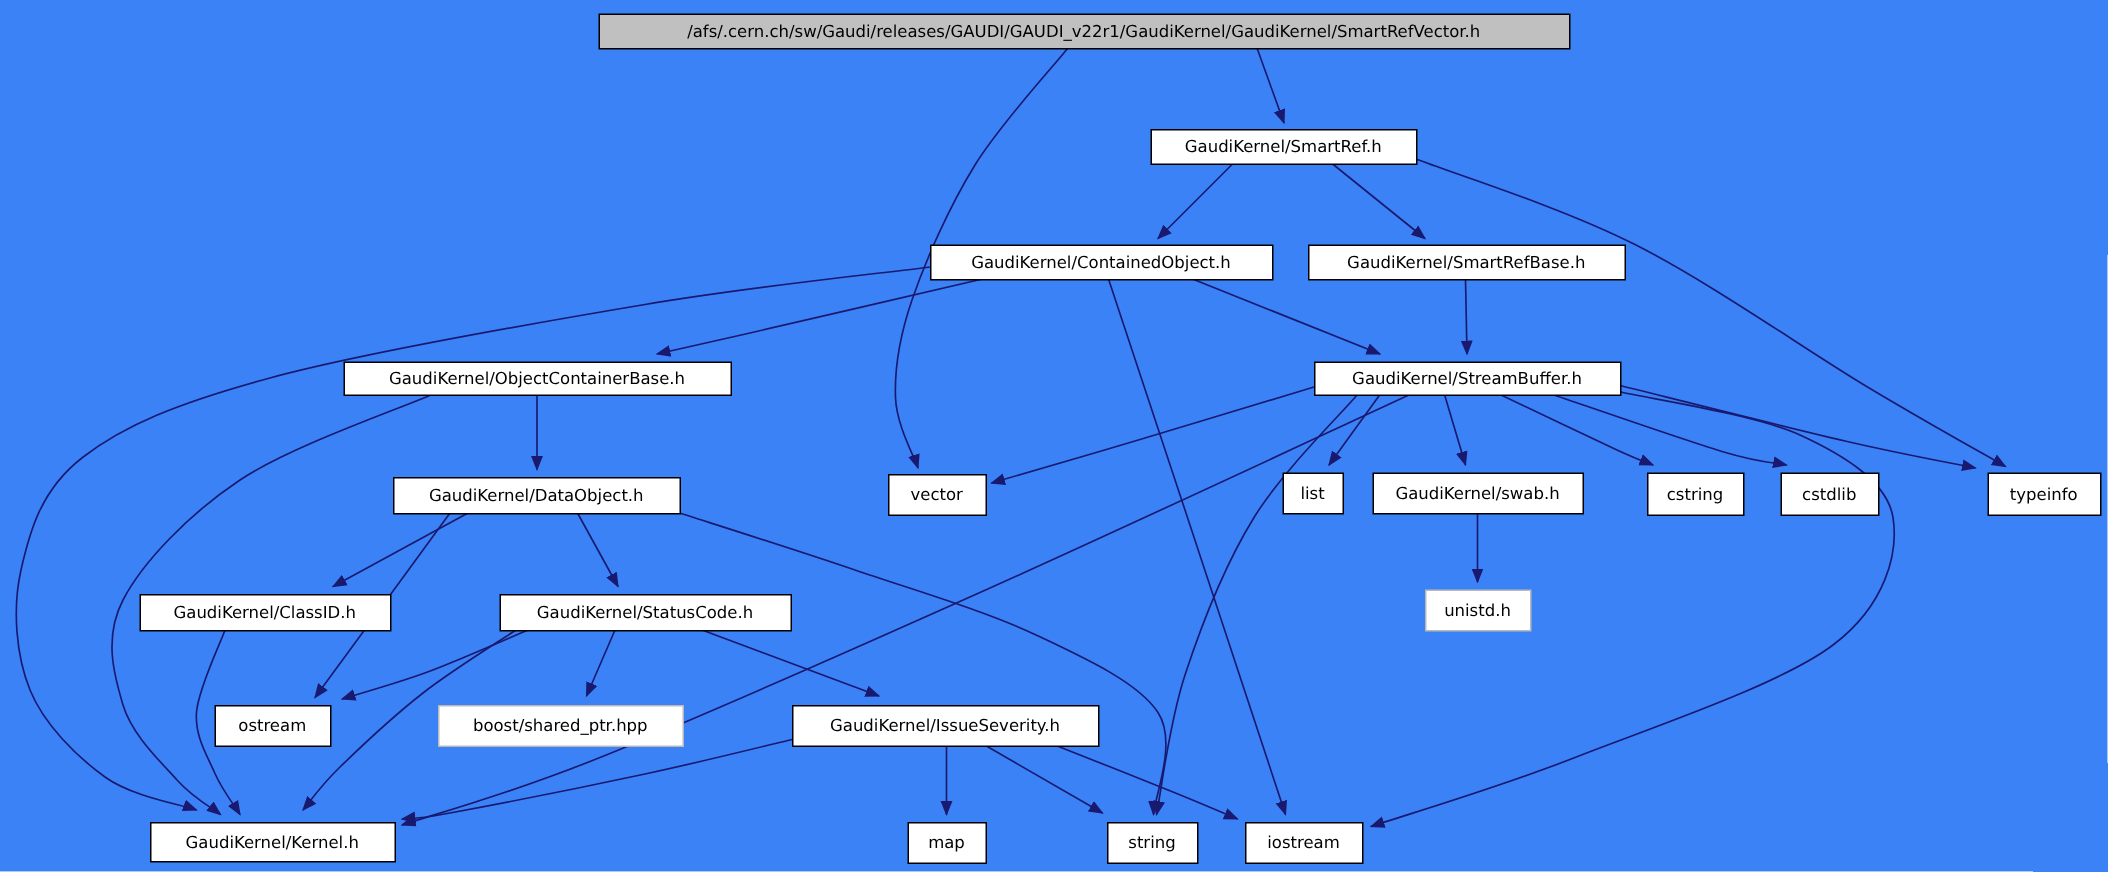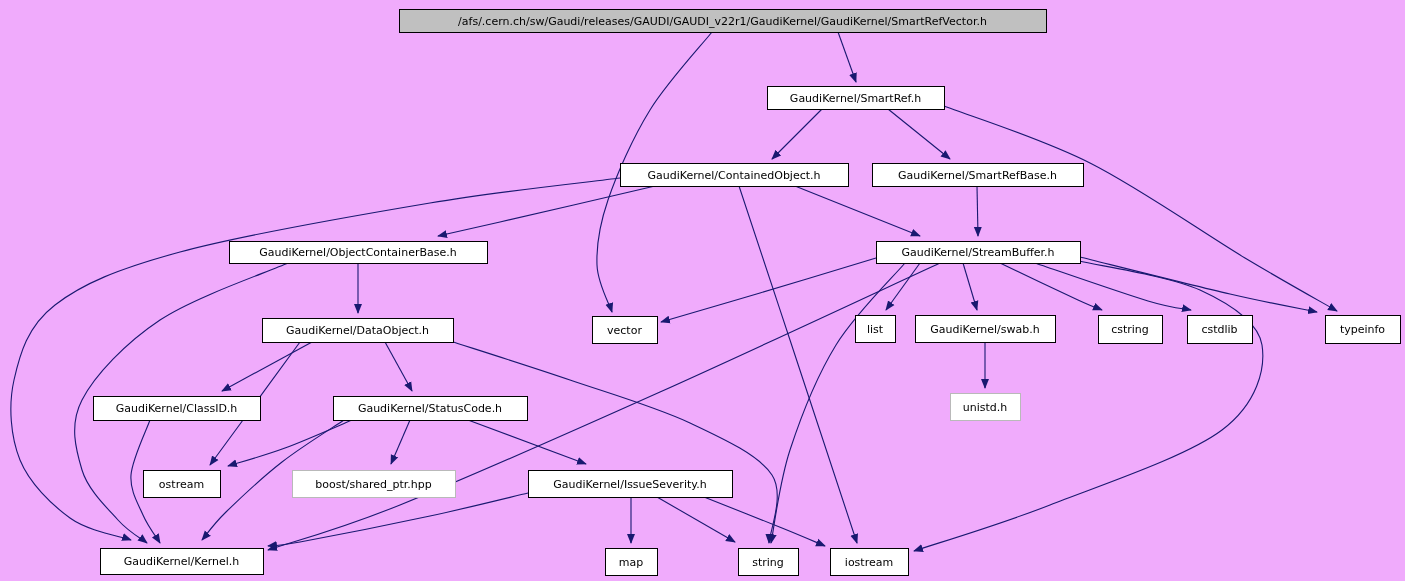--- a/index.html
+++ b/index.html
@@ -1,16 +1,16 @@
 <!DOCTYPE html>
 <html><head>
 <meta charset="utf-8">
 <style>
   html,body{margin:0;padding:0;background:#ffffff;}
-  .canvas-wrap{position:relative;width:1405px;height:581px;background:#f0abfc;overflow:hidden;}
+  .canvas-wrap{position:relative;width:1405px;height:581px;background:#3b82f6;overflow:hidden;}
   svg{display:block;}
   .graph-node rect{stroke-width:1px;}
   .graph-node text{font-family:"DejaVu Sans","Liberation Sans",sans-serif;font-size:11px;fill:#000000;}
   .graph-node.clickable{cursor:pointer;}
   .graph-edge{fill:none;stroke-width:1.1px;}
 </style>
 </head>
 <body>
 
 <div class="canvas-wrap">

